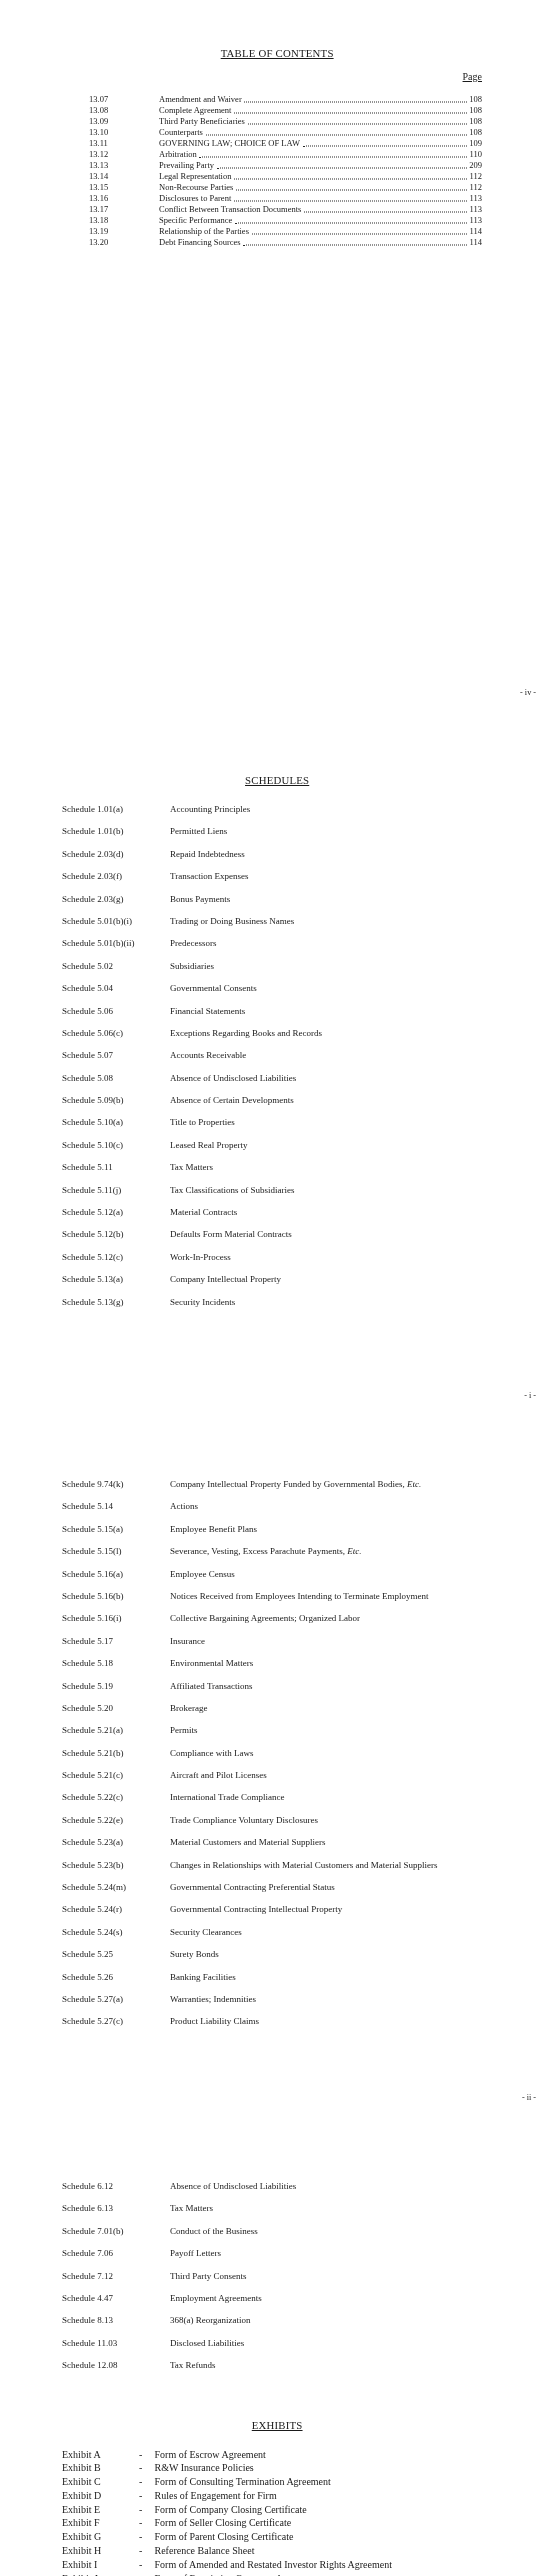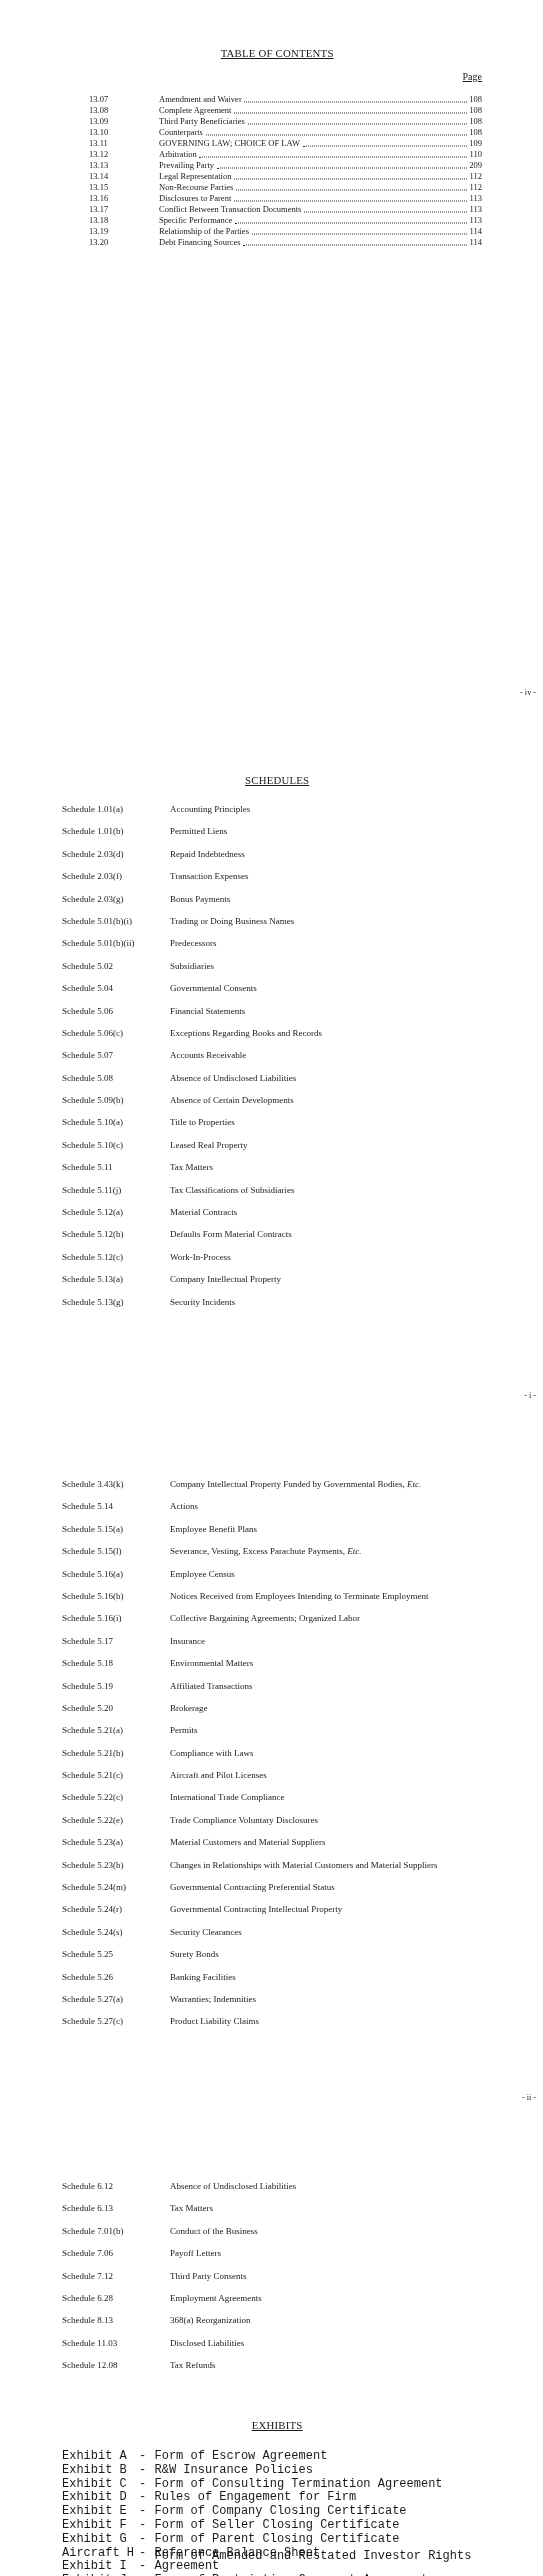--- a/index.html
+++ b/index.html
@@ -46,22 +46,22 @@
     height: 22.4px; font-size: 9px; line-height: 10.8px;
   }
   .sched-label { width: 108px; flex: none; }
   .sched-title { flex: 1; }
   #sched-list-1 { top: 804px; }
   #sched-list-2 { top: 1479px; }
   #sched-list-3 { top: 2181px; }
   
   #exhibit-list { top: 2448px; left: 62px; right: 26px; }
   .exh-row {
-    display: flex; align-items: flex-end;
-    height: 13.8px; font-size: 12px; line-height: 10.8px; font-family: Liberation Mono, monospace;
+    display: flex; align-items: center;
+    height: 13.8px; font-size: 10px; line-height: 10.8px;
   }
   .exh-label { width: 77px; flex: none; }
   .exh-dash  { width: 15.5px;  flex: none; }
   .exh-title { flex: 1; }
   
   #toc-heading { top: 47px; }
   #schedules-heading { top: 774px; }
   #exhibits-heading { top: 2419px; }
   #footer-iv  { top: 660px; }
   #footer-i   { top: 1363px; }
@@ -296,21 +296,21 @@
       <span class="sched-label">Schedule 5.13(g)</span>
       <span class="sched-title"><span>Security Incidents</span><i></i></span>
     </div>
   </div>
 
 <div id="footer-i" class="abs footer-num">- i -</div>
 
 <div id="sched-list-2" class="abs sched-list">
 
     <div class="sched-row">
-      <span class="sched-label">Schedule 3.43(k)</span>
+      <span class="sched-label">Schedule 9.74(k)</span>
       <span class="sched-title"><span>Company Intellectual Property Funded by Governmental Bodies, </span><i>Etc.</i></span>
     </div>
 
     <div class="sched-row">
       <span class="sched-label">Schedule 5.14</span>
       <span class="sched-title"><span>Actions</span><i></i></span>
     </div>
 
     <div class="sched-row">
       <span class="sched-label">Schedule 5.15(a)</span>
@@ -451,21 +451,21 @@
       <span class="sched-label">Schedule 7.06</span>
       <span class="sched-title"><span>Payoff Letters</span><i></i></span>
     </div>
 
     <div class="sched-row">
       <span class="sched-label">Schedule 7.12</span>
       <span class="sched-title"><span>Third Party Consents</span><i></i></span>
     </div>
 
     <div class="sched-row">
-      <span class="sched-label">Schedule 6.28</span>
+      <span class="sched-label">Schedule 4.47</span>
       <span class="sched-title"><span>Employment Agreements</span><i></i></span>
     </div>
 
     <div class="sched-row">
       <span class="sched-label">Schedule 8.13</span>
       <span class="sched-title"><span>368(a) Reorganization</span><i></i></span>
     </div>
 
     <div class="sched-row">
       <span class="sched-label">Schedule 11.03</span>
@@ -518,21 +518,21 @@
       <span class="exh-title">Form of Seller Closing Certificate</span>
     </div>
 
     <div class="exh-row">
       <span class="exh-label">Exhibit G</span>
       <span class="exh-dash">-</span>
       <span class="exh-title">Form of Parent Closing Certificate</span>
     </div>
 
     <div class="exh-row">
-      <span class="exh-label">Aircraft H</span>
+      <span class="exh-label">Exhibit H</span>
       <span class="exh-dash">-</span>
       <span class="exh-title">Reference Balance Sheet</span>
     </div>
 
     <div class="exh-row">
       <span class="exh-label">Exhibit I</span>
       <span class="exh-dash">-</span>
       <span class="exh-title">Form of Amended and Restated Investor Rights Agreement</span>
     </div>
 

